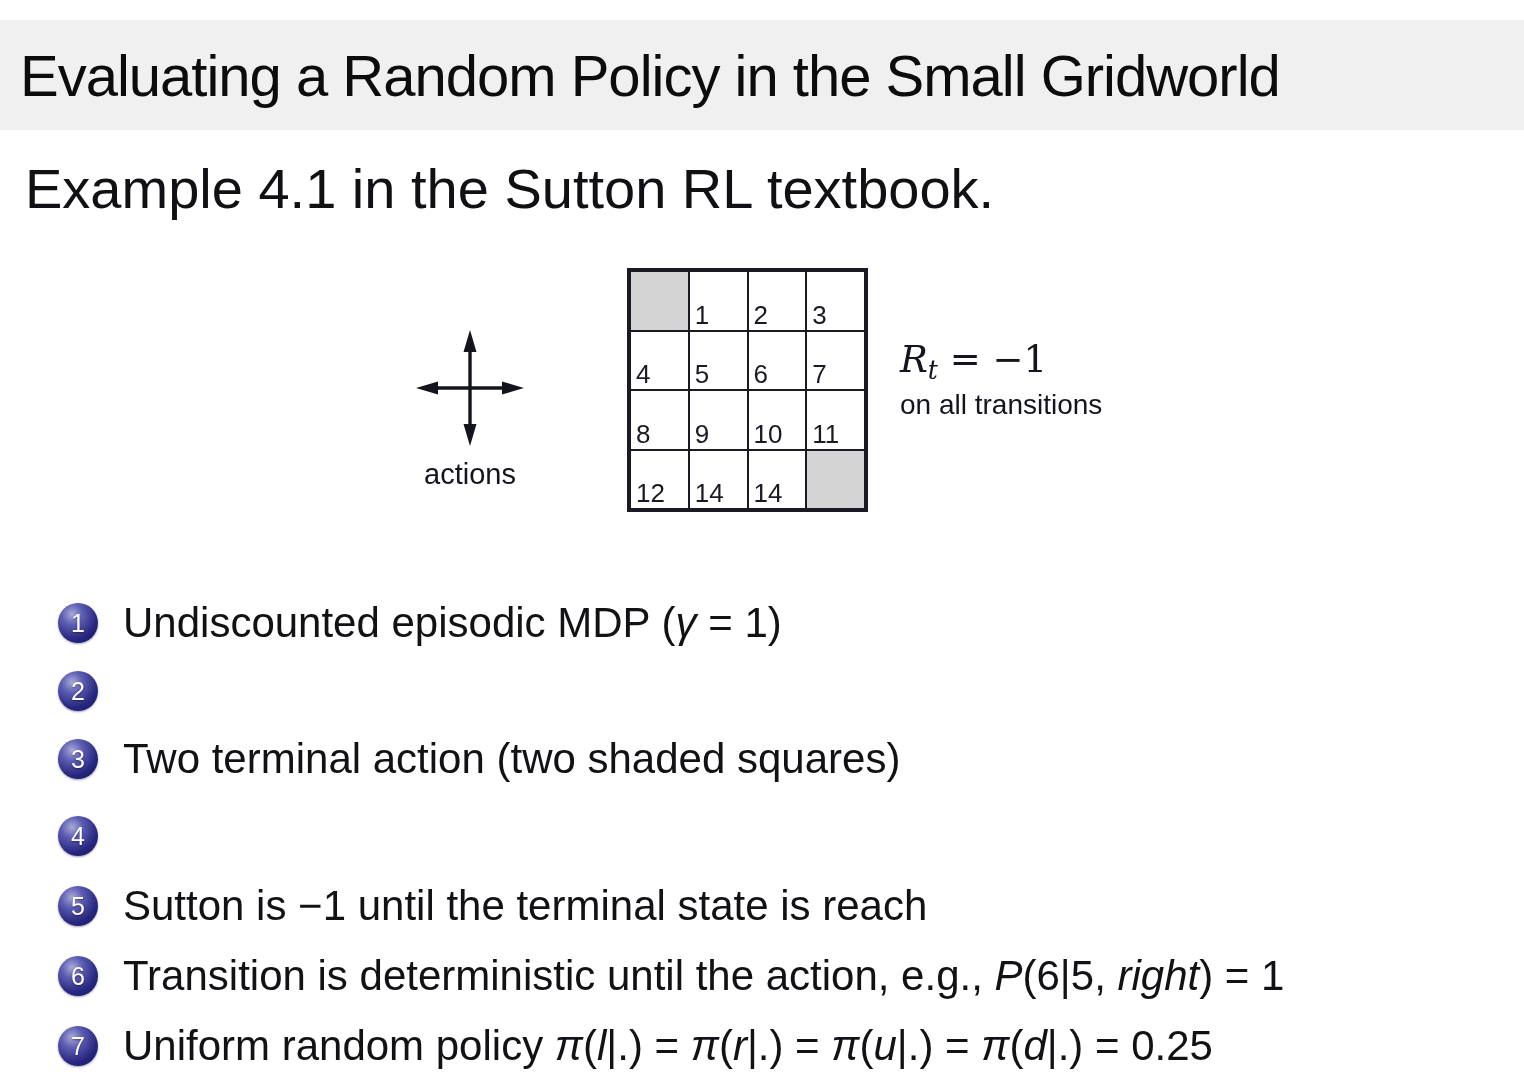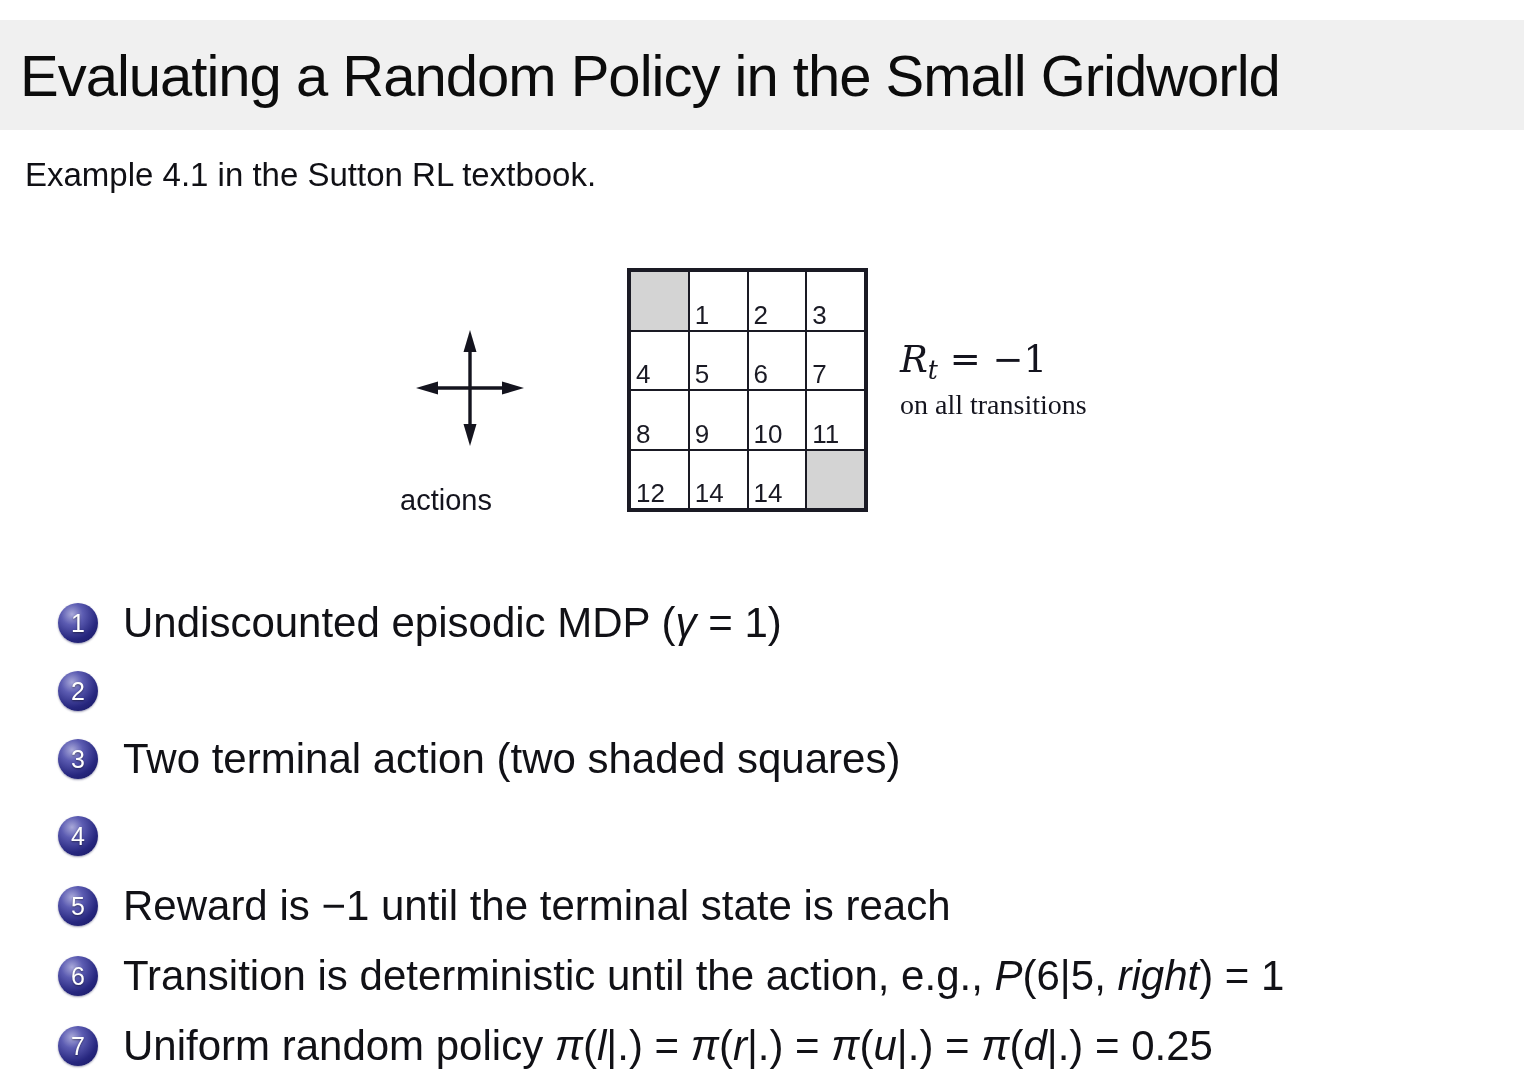--- a/index.html
+++ b/index.html
@@ -13,46 +13,46 @@
   .titlebar {
     position:absolute; top:0; left:0; width:1524px; height:110px;
     background:#f0f0f0; display:flex; align-items:center;
   }
   .titlebar h1 {
     margin:0 0 0 20px; font-size:58px; font-weight:400;
     letter-spacing:-1px; color:#0c0c0c; white-space:nowrap;
   }
   
   .subtitle {
-    position:absolute; left:25px; top:136px; font-size:33px; color:#101015;
+    position:absolute; left:25px; top:136px; font-size:56px; color:#101015;
     white-space:nowrap;
   }
   
   .actions-svg { position:absolute; left:404px; top:298px; }
   .actions-label {
-    position:absolute; left:400px; top:464px; width:140px;
-    text-align:left; font-size:29px; color:#14141e;
+    position:absolute; left:400px; top:438px; width:140px;
+    text-align:center; font-size:29px; color:#14141e;
   }
   
   .grid {
     position:absolute; left:627px; top:248px; width:241px; height:244px;
     display:grid; grid-template-columns:repeat(4,1fr); grid-template-rows:repeat(4,1fr);
     border:3px solid #1a1a24; box-sizing:border-box; background:#ffffff;
   }
   .cell { position:relative; border:1.5px solid #1a1a24; box-sizing:border-box; background:#ffffff; }
   .cell.shaded { background:#d4d4d4; }
   .cellnum {
     position:absolute; left:5px; bottom:2px; font-size:26px; color:#1a1a24; line-height:1;
   }
   
   .reward {
     position:absolute; left:900px; top:320px; width:280px; text-align:left; color:#14141e;
   }
   .reward-formula { font-size:37px; line-height:1.1; }
-  .reward-note { font-size:28px; margin-top:4px;font-family:Liberation Serif, serif; }
+  .reward-note { font-size:28px; margin-top:4px; }
   
   .items { list-style:none; margin:0; padding:0; }
   .item {
     position:absolute; left:58px; height:52px;
     display:flex; align-items:center; white-space:nowrap;
   }
   .badge {
     width:40px; height:40px; flex:0 0 40px; border-radius:50%;
     background:radial-gradient(circle at 35% 28%, #a9a9d9 0%, #5c5cb2 28%, #27277f 65%, #14145a 100%);
     color:#ffffff; font-size:25px; line-height:1;
@@ -154,21 +154,21 @@
       </li>
       <li class="item" style="top: 713px;">
         <span class="badge">3</span>
         <span class="itemtext"><span class="seg-plain">Two terminal action (two shaded squares)</span></span>
       </li>
       <li class="item" style="top: 790px;">
         <span class="badge">4</span>
       </li>
       <li class="item" style="top: 860px;">
         <span class="badge">5</span>
-        <span class="itemtext"><span class="seg-plain">Reward is </span><span class="seg-up">−1</span><span class="seg-plain"> until the terminal state is reach</span></span>
+        <span class="itemtext"><span class="seg-plain">Sutton is </span><span class="seg-up">−1</span><span class="seg-plain"> until the terminal state is reach</span></span>
       </li>
       <li class="item" style="top: 930px;">
         <span class="badge">6</span>
         <span class="itemtext"><span class="seg-plain">Transition is deterministic until the action, e.g., </span><span class="seg-it">P</span><span class="seg-up">(6|5, </span><span class="seg-it">right</span><span class="seg-up">) = 1</span></span>
       </li>
       <li class="item" style="top: 1000px;">
         <span class="badge">7</span>
         <span class="itemtext"><span class="seg-plain">Uniform random policy </span><span class="seg-it">π</span><span class="seg-up">(</span><span class="seg-it">l</span><span class="seg-up">|.) = </span><span class="seg-it">π</span><span class="seg-up">(</span><span class="seg-it">r</span><span class="seg-up">|.) = </span><span class="seg-it">π</span><span class="seg-up">(</span><span class="seg-it">u</span><span class="seg-up">|.) = </span><span class="seg-it">π</span><span class="seg-up">(</span><span class="seg-it">d</span><span class="seg-up">|.) = 0.25</span></span>
       </li>
     </ul>

